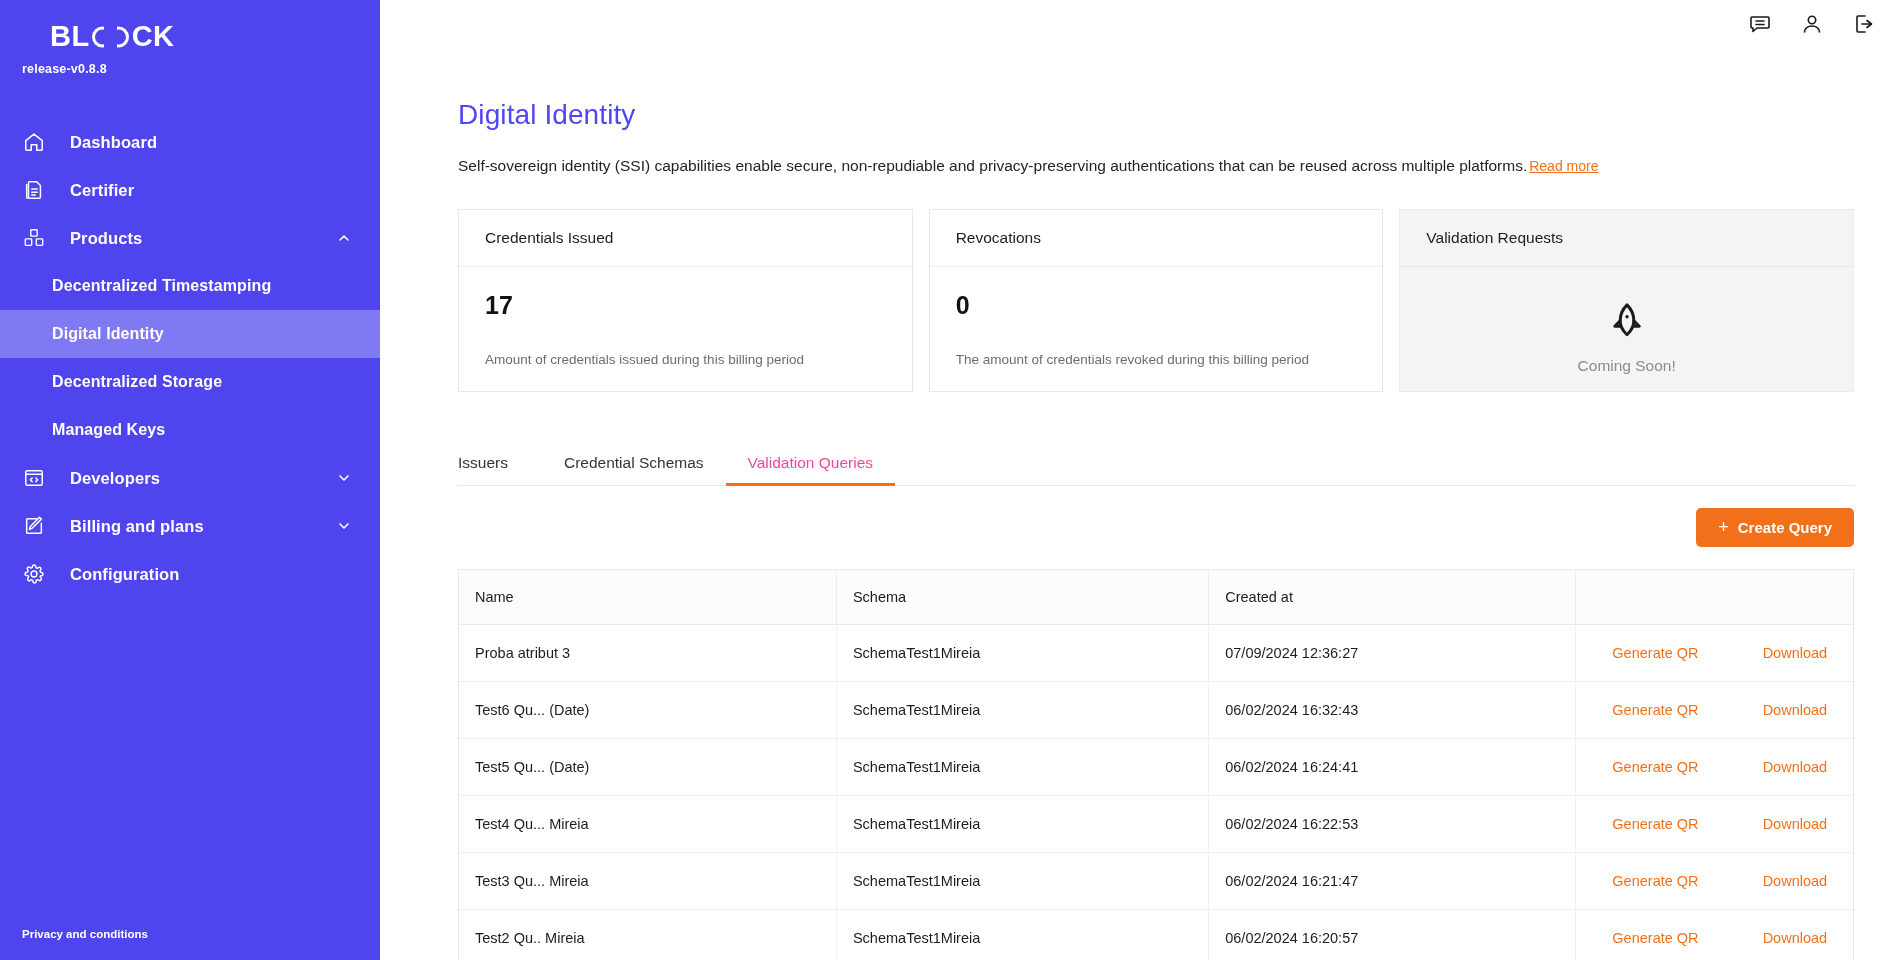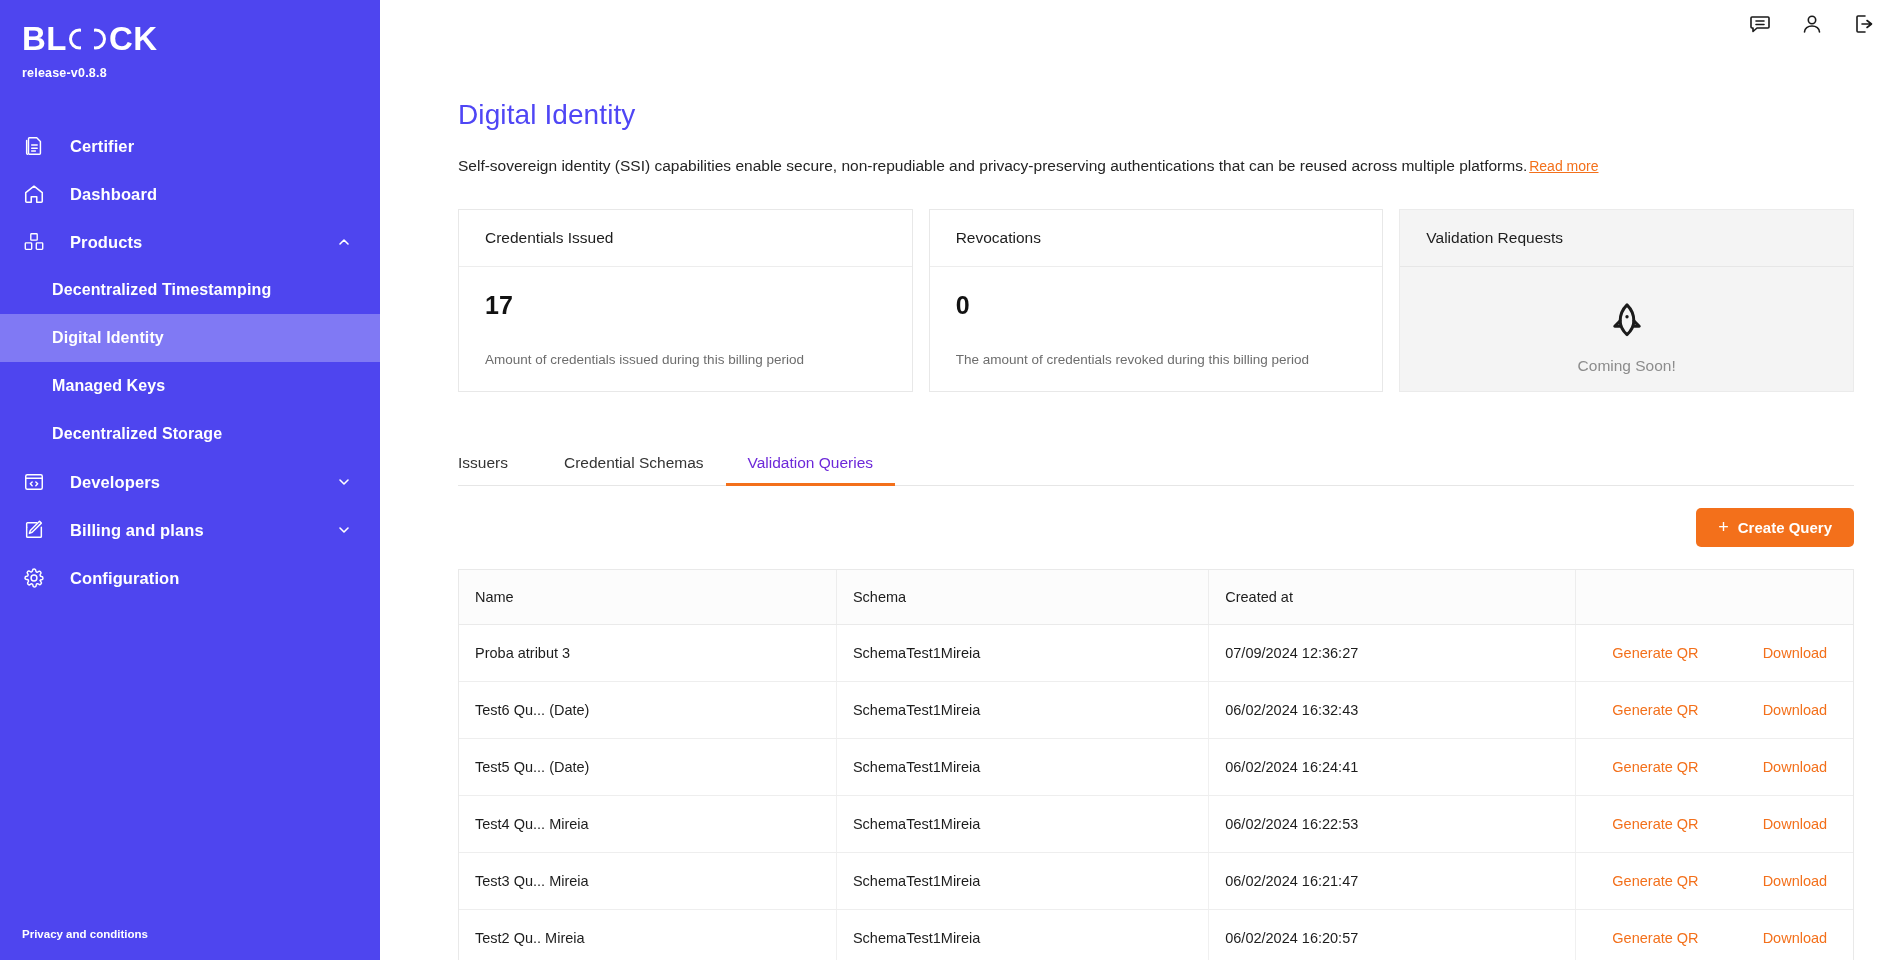--- a/index.html
+++ b/index.html
@@ -14,22 +14,22 @@
   
   .sidebar {
     width: 380px; height: 960px;
     background: #4e45ef;
     position: relative;
     flex: 0 0 380px;
     color: #ffffff;
   }
   .brand { padding: 22px 0 0 22px; }
   .logo {
-    font-size: 33px; font-weight: 700; letter-spacing: 0.5px;
-    line-height: 1; color: #fff; display: flex; align-items: center;
+    font-size: 29px; font-weight: 700; letter-spacing: 0.5px;
+    line-height: 1; color: #fff; display: flex; align-items: center; margin-left: 28px;
   }
   .logo .oo { display: inline-flex; align-items: center; margin: 0 1px; }
   .logo .oo svg { display: block; }
   .release {
     font-size: 12.5px; font-weight: 600; color: #ffffff;
     margin-top: 11px; letter-spacing: 0.2px;
   }
   .nav { margin-top: 42px; }
   .nav-item {
     display: flex; align-items: center;
@@ -114,21 +114,21 @@
   
   .tabs {
     display: flex; gap: 0; margin-top: 62px;
     border-bottom: 1px solid #e6e6e6;
   }
   .tab {
     padding: 0 22px 13px 22px; font-size: 15.5px; color: #343434;
     cursor: pointer; position: relative; white-space: nowrap;
   }
   .tab:first-child { padding-left: 0; margin-right: 12px; }
-  .tab.active { color: #6d28d9; font-weight: 500; }
+  .tab.active { color: #ec4899; font-weight: 500; }
   .tab.active::after {
     content: ""; position: absolute; left: 0; right: 0; bottom: -1px;
     height: 3px; background: #f3701b;
   }
 
   
   .actionbar { display: flex; justify-content: flex-end; margin-top: 22px; }
   .btn-primary {
     background: #f3701b; color: #fff; border: none;
     height: 39px; padding: 0 22px; border-radius: 5px;
@@ -182,40 +182,40 @@
         </span>
         <span>CK</span>
       </div>
       <div class="release">release-v0.8.8</div>
     </div>
 
     <nav class="nav">
 
       <div class="nav-item">
         <span class="nav-ico">
+          <svg width="22" height="22" viewBox="0 0 24 24" fill="none" stroke="#fff" stroke-width="1.7" stroke-linecap="round" stroke-linejoin="round">
+            <path d="M3 10.5 12 3.5l9 7V20a1 1 0 0 1-1 1h-5v-6H9v6H4a1 1 0 0 1-1-1z"></path>
+          </svg>
+        </span>
+        <span class="nav-label">Dashboard</span>
+      </div>
+
+      <div class="nav-item">
+        <span class="nav-ico">
           <svg width="22" height="22" viewBox="0 0 24 24" fill="none" stroke="#fff" stroke-width="1.6" stroke-linecap="round" stroke-linejoin="round">
             <path d="M7 3h8l4 4v13a1 1 0 0 1-1 1H7a1 1 0 0 1-1-1V4a1 1 0 0 1 1-1z"></path>
             <path d="M4 6v14a1 1 0 0 0 1 1"></path>
             <path d="M9.5 11h6M9.5 14.5h6M9.5 17.5h4"></path>
           </svg>
         </span>
         <span class="nav-label">Certifier</span>
       </div>
 
       <div class="nav-item">
         <span class="nav-ico">
-          <svg width="22" height="22" viewBox="0 0 24 24" fill="none" stroke="#fff" stroke-width="1.7" stroke-linecap="round" stroke-linejoin="round">
-            <path d="M3 10.5 12 3.5l9 7V20a1 1 0 0 1-1 1h-5v-6H9v6H4a1 1 0 0 1-1-1z"></path>
-          </svg>
-        </span>
-        <span class="nav-label">Dashboard</span>
-      </div>
-
-      <div class="nav-item">
-        <span class="nav-ico">
           <svg width="22" height="22" viewBox="0 0 24 24" fill="none" stroke="#fff" stroke-width="1.5" stroke-linejoin="round">
             <rect x="8.5" y="3" width="7" height="7" rx="0.8"></rect>
             <rect x="2.5" y="13" width="7" height="7" rx="0.8"></rect>
             <rect x="14.5" y="13" width="7" height="7" rx="0.8"></rect>
           </svg>
         </span>
         <span class="nav-label">Products</span>
         <span class="chev">
           <svg width="16" height="16" viewBox="0 0 24 24" fill="none" stroke="#fff" stroke-width="2.4" stroke-linecap="round" stroke-linejoin="round">
             <path d="M6 15l6-6 6 6"></path>
@@ -225,25 +225,25 @@
 
       <div class="nav-item sub">
         <span class="nav-label">Decentralized Timestamping</span>
       </div>
 
       <div class="nav-item sub active">
         <span class="nav-label">Digital Identity</span>
       </div>
 
       <div class="nav-item sub">
+        <span class="nav-label">Decentralized Storage</span>
+      </div>
+
+      <div class="nav-item sub">
         <span class="nav-label">Managed Keys</span>
-      </div>
-
-      <div class="nav-item sub">
-        <span class="nav-label">Decentralized Storage</span>
       </div>
 
       <div class="nav-item">
         <span class="nav-ico">
           <svg width="22" height="22" viewBox="0 0 24 24" fill="none" stroke="#fff" stroke-width="1.6" stroke-linecap="round" stroke-linejoin="round">
             <rect x="3" y="4" width="18" height="16" rx="1.6"></rect>
             <path d="M3 8h18"></path>
             <path d="M10 12l-2 2 2 2M14 12l2 2-2 2"></path>
           </svg>
         </span>

